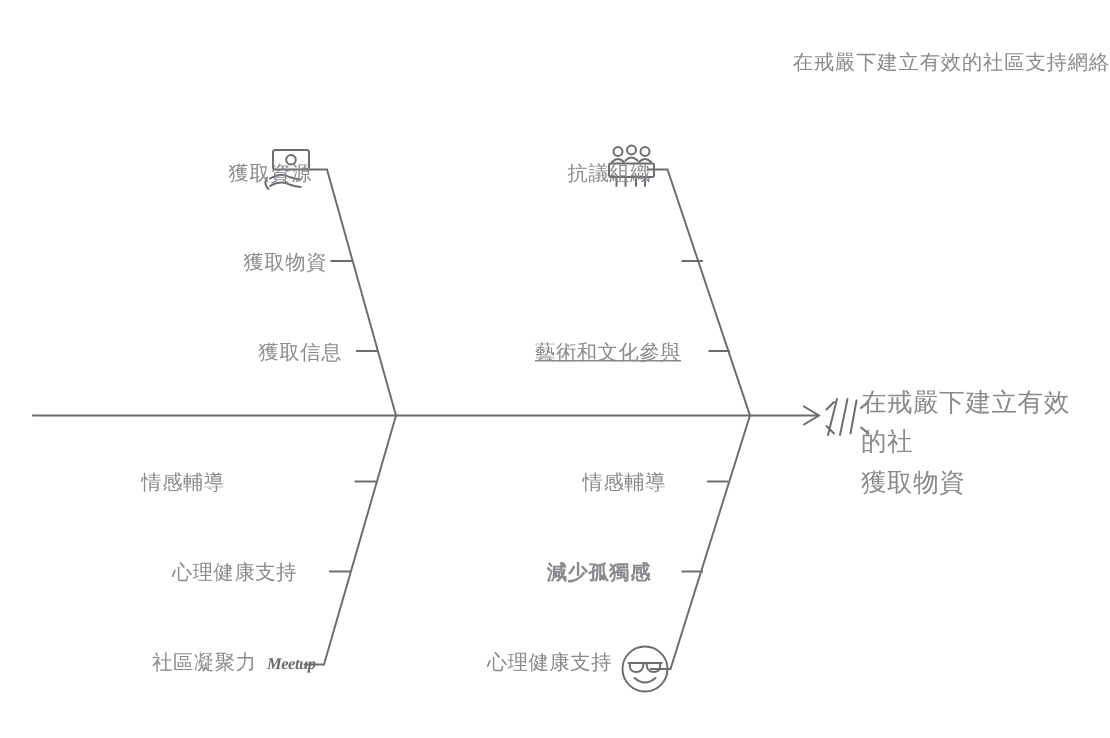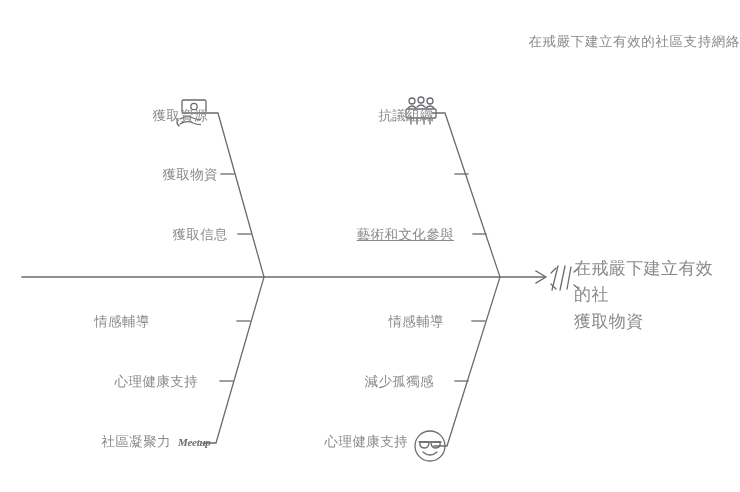--- a/index.html
+++ b/index.html
@@ -62,21 +62,21 @@
   .lbl-ul-1 { left: 36px;  top: 106px; width: 172px; }
   .lbl-ul-2 { left: 46px;  top: 165px; width: 172px; }
   .lbl-ul-3 { left: 56px;  top: 225px; width: 172px; }
   .lbl-ur-1 { left: 262px; top: 106px; width: 172px; }
   .lbl-ur-2 { left: 272px; top: 165px; width: 172px; }
   .lbl-ur-3 { left: 282px; top: 225px; width: 172px; text-decoration: underline; }
   .lbl-ll-1 { left: 36px;  top: 312px; width: 172px; text-align: center; }
   .lbl-ll-2 { left: 26px;  top: 372px; width: 172px; }
   .lbl-ll-3 { left: 16px;  top: 432px; width: 155px; }
   .lbl-lr-1 { left: 272px; top: 312px; width: 172px; }
-  .lbl-lr-2 { left: 262px; top: 372px; width: 172px; }
+  .lbl-lr-2 { left: 262px; top: 372px; width: 172px; font-weight: bold; }
   .lbl-lr-3 { left: 240px; top: 432px; width: 168px; }
 </style>
 </head>
 <body>
 
 <div id="diagram-root">
 
   <div id="diagram-title">在戒嚴下建立有效的社區支持網絡</div>
 
   <svg class="svg-layer" viewBox="0 0 740 492">

